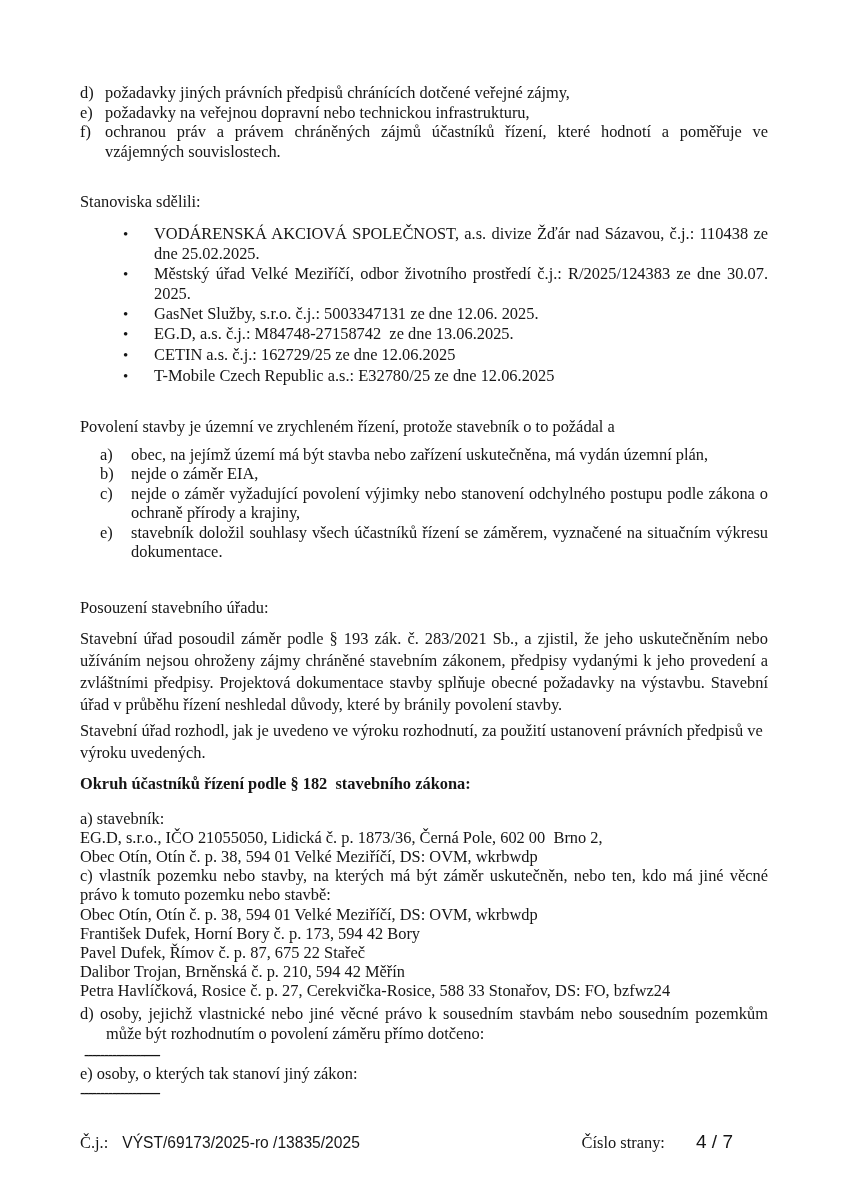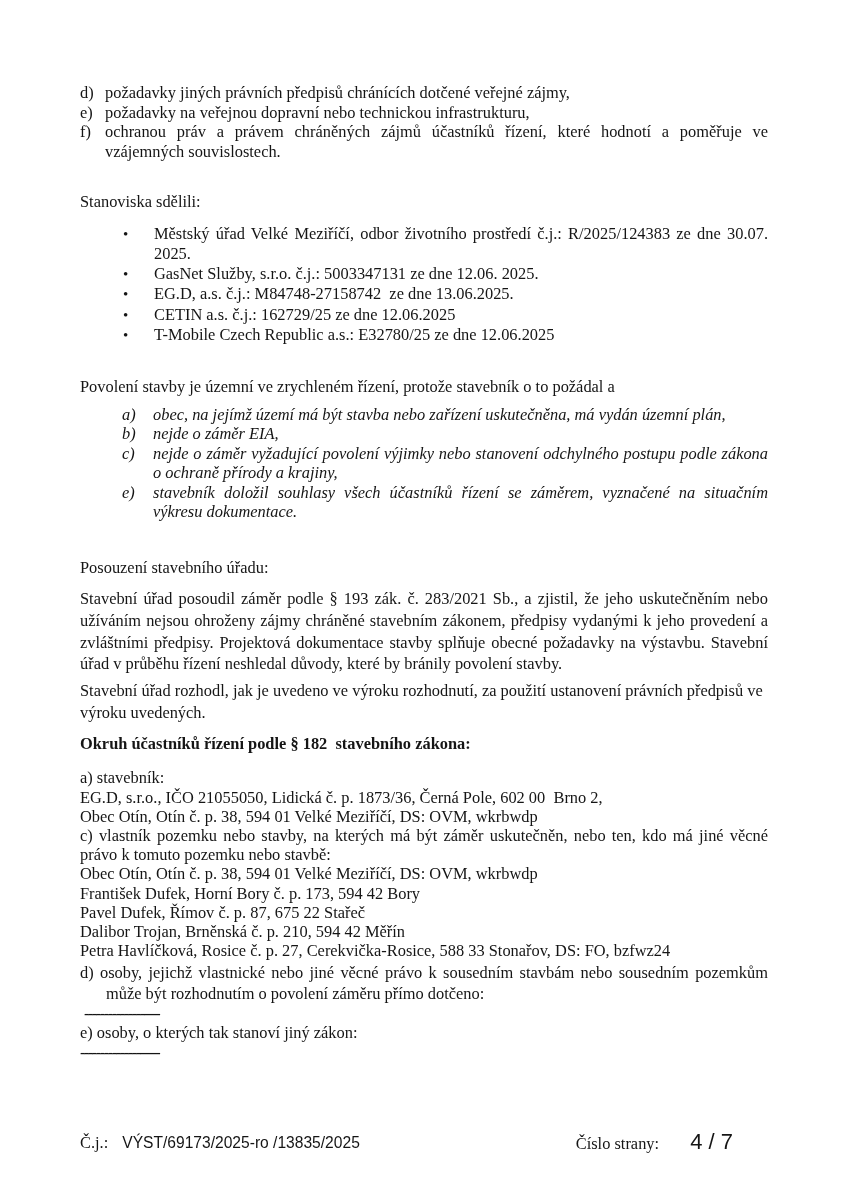--- a/index.html
+++ b/index.html
@@ -9,21 +9,21 @@
     font-size: 16.4px; color: #151515;
   }
   .page { position: relative; width: 848px; height: 1032px; background: #ffffff; }
   .content { padding: 83px 80px 0 80px; line-height: 19.5px; }
   .t { white-space: pre-wrap; }
 
   
   .hang { padding-left: 25px; text-indent: -25px; text-align: justify; }
   .hang .lbl { display: inline-block; width: 25px; text-indent: 0; }
 
-  .sub-list { margin-left: 42px; font-style: italic; }
+  .sub-list { margin-left: 20px; }
   .sub-list .hang2 { padding-left: 31px; text-indent: -31px; text-align: justify; }
   .sub-list .hang2 .lbl { display: inline-block; width: 31px; text-indent: 0; }
 
   .bullets { margin-top: 12px; margin-left: 43px; line-height: 19.6px; }
   .bullets .bitem { padding-left: 31px; text-indent: -31px; text-align: justify; }
   .bullets .bitem .bullet { display: inline-block; width: 31px; text-indent: 0; font-size: 15px; }
 
   .stanoviska-heading { margin-top: 31px; }
   .povoleni-intro { margin-top: 31px; }
   .povoleni-list { margin-top: 8px; }
@@ -42,37 +42,38 @@
     position: absolute; top: 1132px; left: 80px; right: 80px;
     display: flex; align-items: center; line-height: 19.5px;
   }
   .footer .cj-value {
     font-family: "Liberation Sans", "DejaVu Sans", sans-serif;
     font-size: 15.6px; margin-left: 14px;
   }
   .footer .right-group { margin-left: auto; padding-right: 35px; }
   .footer .page-value {
     font-family: "Liberation Sans", "DejaVu Sans", sans-serif;
-    font-size: 22px; margin-left: 27px;
+    font-size: 19px; margin-left: 27px;
   }
 </style>
 </head>
 <body>
 
 <div class="page">
   <div class="content">
 
     <div>
       <div class="hang"><span class="lbl">d)</span><span class="t">požadavky jiných právních předpisů chránících dotčené veřejné zájmy,</span></div>
       <div class="hang"><span class="lbl">e)</span><span class="t">požadavky na veřejnou dopravní nebo technickou infrastrukturu,</span></div>
       <div class="hang"><span class="lbl">f)</span><span class="t">ochranou práv a právem chráněných zájmů účastníků řízení, které hodnotí a poměřuje ve vzájemných souvislostech.</span></div>
     </div>
 
     <div class="stanoviska-heading"><span class="t">Stanoviska sdělili:</span></div>
     <div class="bullets">
+      <div class="bitem"><span class="bullet">•</span><span class="t">VODÁRENSKÁ AKCIOVÁ SPOLEČNOST, a.s. divize Žďár nad Sázavou, č.j.: 110438 ze dne 25.02.2025.</span></div>
       <div class="bitem"><span class="bullet">•</span><span class="t">Městský úřad Velké Meziříčí, odbor životního prostředí č.j.: R/2025/124383 ze dne 30.07. 2025.</span></div>
       <div class="bitem"><span class="bullet">•</span><span class="t">GasNet Služby, s.r.o. č.j.: 5003347131 ze dne 12.06. 2025.</span></div>
       <div class="bitem"><span class="bullet">•</span><span class="t">EG.D, a.s. č.j.: M84748-27158742  ze dne 13.06.2025.</span></div>
       <div class="bitem"><span class="bullet">•</span><span class="t">CETIN a.s. č.j.: 162729/25 ze dne 12.06.2025</span></div>
       <div class="bitem"><span class="bullet">•</span><span class="t">T-Mobile Czech Republic a.s.: E32780/25 ze dne 12.06.2025</span></div>
     </div>
 
     <div class="povoleni-intro"><span class="t">Povolení stavby je územní ve zrychleném řízení, protože stavebník o to požádal a</span></div>
     <div class="sub-list povoleni-list">
       <div class="hang2"><span class="lbl">a)</span><span class="t">obec, na jejímž území má být stavba nebo zařízení uskutečněna, má vydán územní plán,</span></div>

